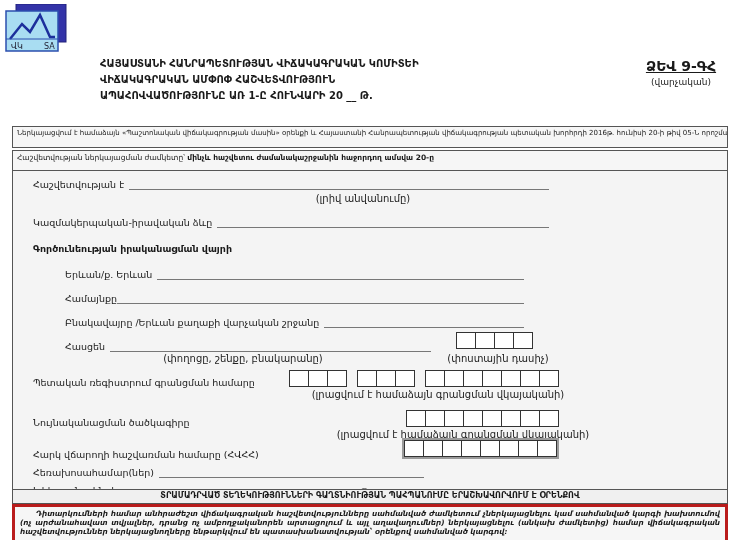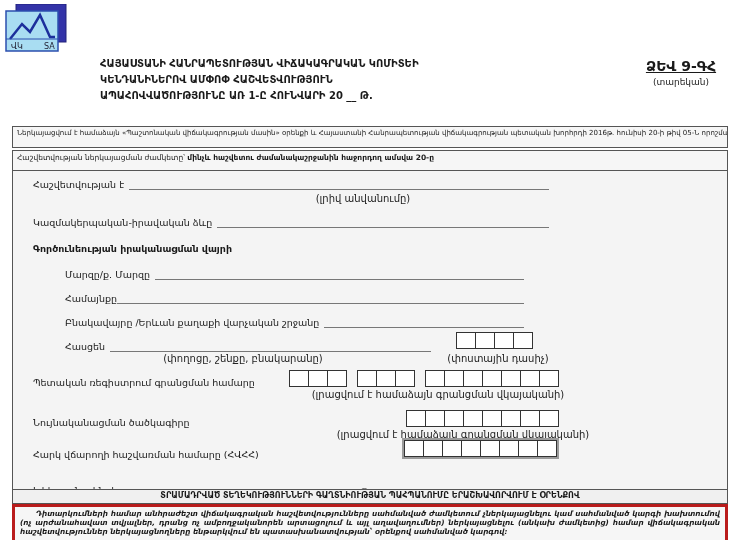--- a/index.html
+++ b/index.html
@@ -60,27 +60,27 @@
       <rect x="2" y="7" width="52" height="40" fill="#a9ddf2" stroke="#2b4fae" stroke-width="1.5"></rect>
       <polyline points="6,35 18,20 26,28 36,11 46,33 51,33" fill="none" stroke="#1c2f9c" stroke-width="2.5"></polyline>
       <line x1="2" y1="35" x2="54" y2="35" stroke="#2b4fae" stroke-width="1"></line>
       <text x="7" y="45" font-size="8" fill="#223" font-family="DejaVu Sans, sans-serif">ՎԿ</text>
       <text x="40" y="45" font-size="8" fill="#223" font-family="DejaVu Sans, sans-serif">SA</text>
     </svg>
   </div>
 
   <div class="titles">
     <div>ՀԱՅԱՍՏԱՆԻ ՀԱՆՐԱՊԵՏՈՒԹՅԱՆ ՎԻՃԱԿԱԳՐԱԿԱՆ ԿՈՄԻՏԵԻ</div>
-    <div>ԿԵՆԴԱՆԻՆԵՐՈՎ ԱՄՓՈՓ ՀԱՇՎԵՏՎՈՒԹՅՈՒՆ</div>
+    <div>ՎԻՃԱԿԱԳՐԱԿԱՆ ԱՄՓՈՓ ՀԱՇՎԵՏՎՈՒԹՅՈՒՆ</div>
     <div>ԱՊԱՀՈՎՎԱԾՈՒԹՅՈՒՆԸ ԱՌ 1-Ը  ՀՈՒՆՎԱՐԻ  20 __ Թ.</div>
   </div>
 
   <div class="formcode">
     <div class="code">ՁԵՎ 9-ԳՀ</div>
-    <div class="per">(տարեկան)</div>
+    <div class="per">(վարչական)</div>
   </div>
 
   <div class="legalbox">
     <span>Ներկայացվում է համաձայն «Պաշտոնական վիճակագրության մասին»  օրենքի և  Հայաստանի Հանրապետության  վիճակագրության պետական խորհրդի 2016թ. հունիսի 20-ի թիվ 05-Ն որոշման:</span>
   </div>
 
   <div class="mainbox">
     <div class="deadline">
       <span>Հաշվետվության ներկայացման ժամկետը՝ </span><b>մինչև հաշվետու ժամանակաշրջանին հաջորդող ամսվա 20-ը</b>
     </div>
@@ -96,21 +96,21 @@
       <div class="frow" style="top:44px;">
         <span class="lbl">Կազմակերպական-իրավական ձևը</span>
         <span class="wline grow" style="margin-right:160px;"></span>
       </div>
 
       <div class="frow" style="top:72px;">
         <span class="lbl sect">Գործունեության իրականացման վայրի</span>
       </div>
 
       <div class="frow indent" style="top:96px;">
-        <span class="lbl">Մարզը/ք. Մարզը</span>
+        <span class="lbl">Երևան/ք. Երևան</span>
         <span class="wline grow" style="margin-right:185px;"></span>
       </div>
 
       <div class="frow indent" style="top:120px;">
         <span class="lbl">Համայնքը</span>
         <span class="wline grow" style="margin-left:0;margin-right:185px;"></span>
       </div>
 
       <div class="frow indent" style="top:164px;">
         <span class="lbl">Հասցեն</span>
@@ -185,20 +185,24 @@
             <span class="cell"></span>
             <span class="cell"></span>
             <span class="cell"></span>
             <span class="cell"></span>
             <span class="cell"></span>
             <span class="cell"></span>
         </span>
         <span style="width:150px;"></span>
       </div>
 
+      <div class="frow" style="top:294px;">
+        <span class="lbl">Հեռախոսահամար(ներ)</span>
+        <span class="wline" style="width:265px;"></span>
+      </div>
 
       <div class="frow" style="top:312px;">
         <span class="lbl">Էլեկտրոնային փոստ</span>
         <span class="wline" style="width:190px;margin-left:25px;"></span>
         <span class="at">@</span>
         <span class="wline" style="width:115px;margin-left:0;"></span>
       </div>
 
     </div>
   </div>

